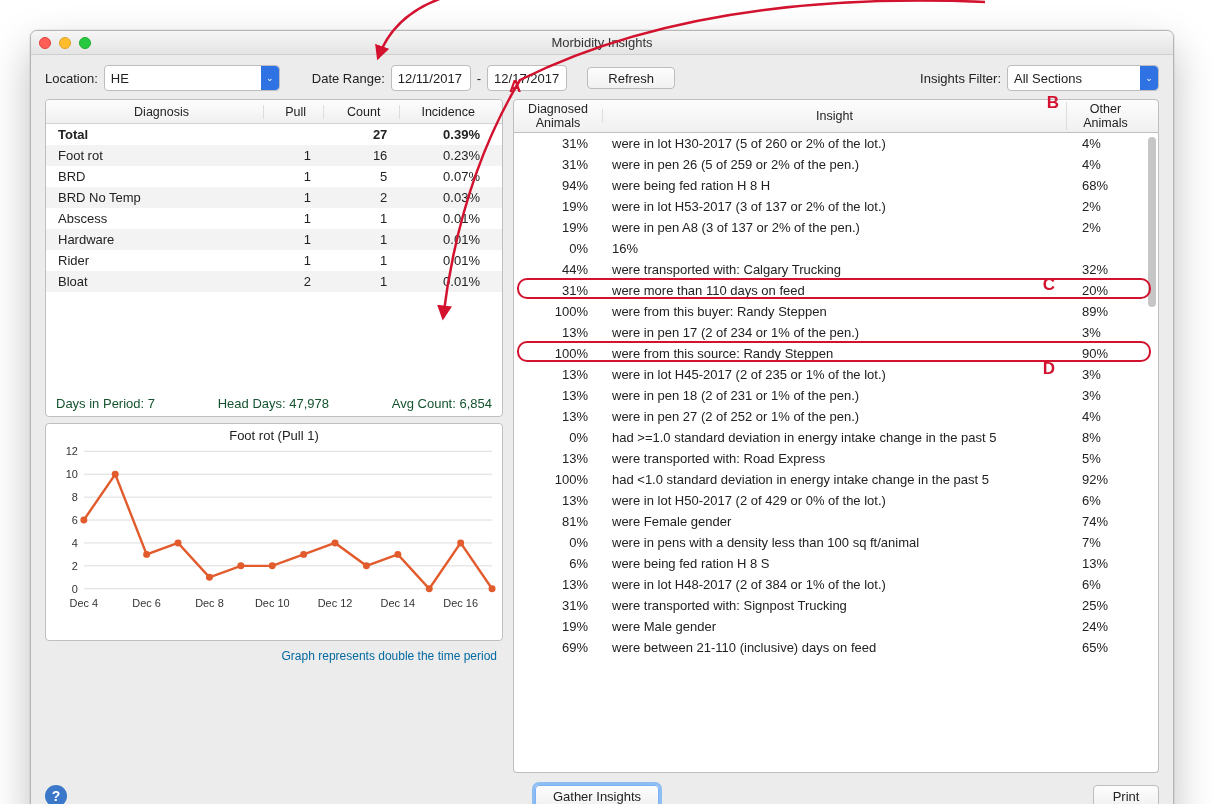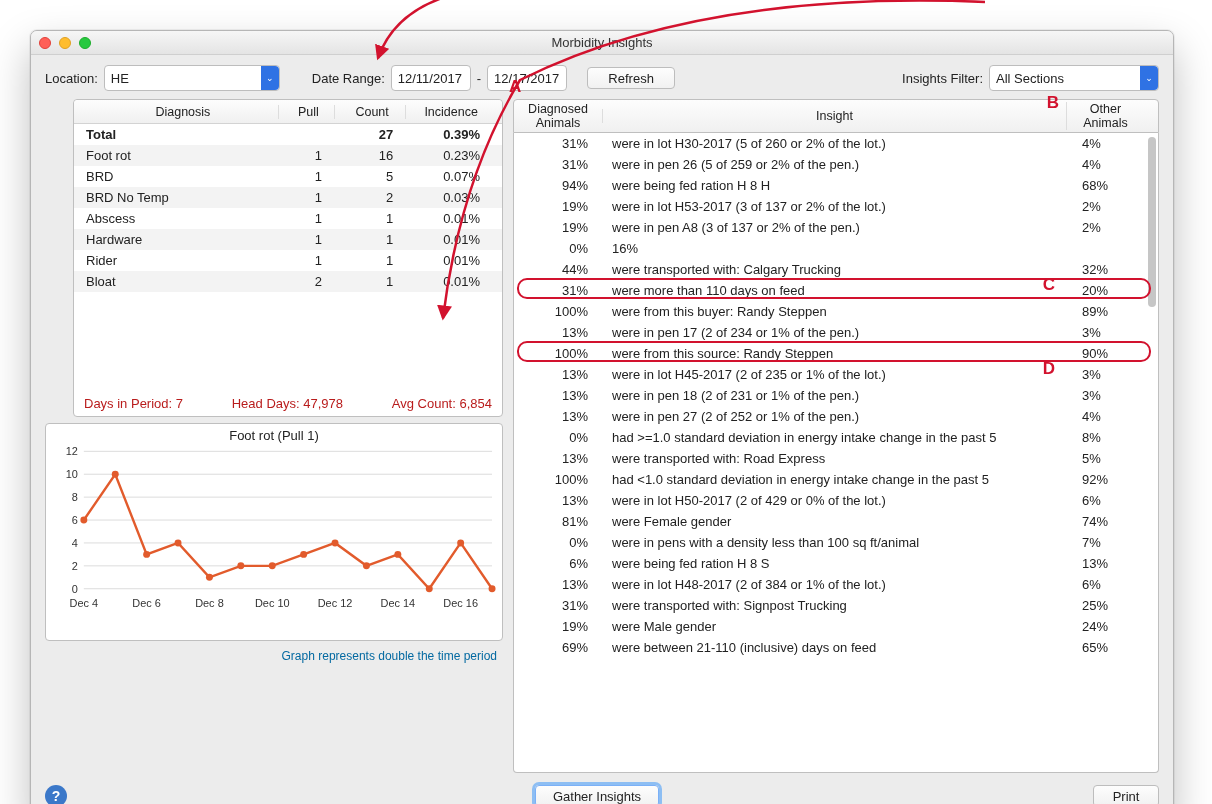--- a/index.html
+++ b/index.html
@@ -66,39 +66,39 @@
   .main {
     display:flex; gap:10px; padding:0 14px 8px 14px;
   }
   .left { width:458px; display:flex; flex-direction:column; gap:6px; position:relative; }
   .right { flex:1; display:flex; flex-direction:column; position:relative; }
   .panel {
     border:1px solid #bfbfbf; border-radius:4px; background:#fff;
     position:relative;
   }
   
-  .table { position:relative;margin-left:28px; }
+  .table { position:relative; }
   .thead, .trow {
     display:grid; grid-template-columns: 1.9fr 0.55fr 0.7fr 0.85fr;
     align-items:center; padding:2px 10px;
   }
   .thead {
     background:linear-gradient(#fdfdfd,#f0f0f0); border-bottom:1px solid #d3d3d3;
     border-radius:4px 4px 0 0; font-size:12.5px; color:#222; height:24px;
   }
   .thead > div { text-align:center; border-left: 1px solid #ddd; padding-left:4px;}
   .thead > div:first-child { text-align:center; border-left:none;}
   .trow { font-size:13px; height:21px; }
   .trow.bold { font-weight:700; }
   .trow.alt { background:#f3f3f3; }
   .col-pull, .col-count, .col-inc { text-align:right; padding-right:12px; }
   .col-diag { padding-left:2px;}
   .tblfoot {
     display:flex; justify-content:space-between; padding:3px 6px 3px 6px;
-    font-size:13px; color:#b91c1c;
+    font-size:13px; color:#14532d;
     border-top:0;
     align-items:center;
   }
   .chartbox { height:218px; }
   .chart-title { text-align:center; font-size:13px; padding:4px 0 0 0;}
   .chart-note { text-align:right; font-size:12px; color:#0369a1; padding:2px 6px 0 0;}
   svg.chart { width:100%; height:170px; display:block; }
   
   .insights-head {
     display:grid; grid-template-columns: 88px 1fr 78px 14px;
@@ -171,21 +171,21 @@
     <span>-</span>
     <div class="input" style="width:80px;">
       <span>12/17/2017</span>
     </div>
     <div style="width:8px;"></div>
     <div class="btn" style="width:88px;">
       <span>Refresh</span>
     </div>
     <div style="flex:1;"></div>
     <span class="label">Insights Filter:</span>
-    <div class="select" style="width:170px;">
+    <div class="select" style="width:152px;">
       <span>All Sections</span>
       <span class="caret">⌄</span>
     </div>
   </div>
 
   <div class="main">
 
     <div class="left">
       <div class="panel table" style="height:318px;">
         <div class="thead">

